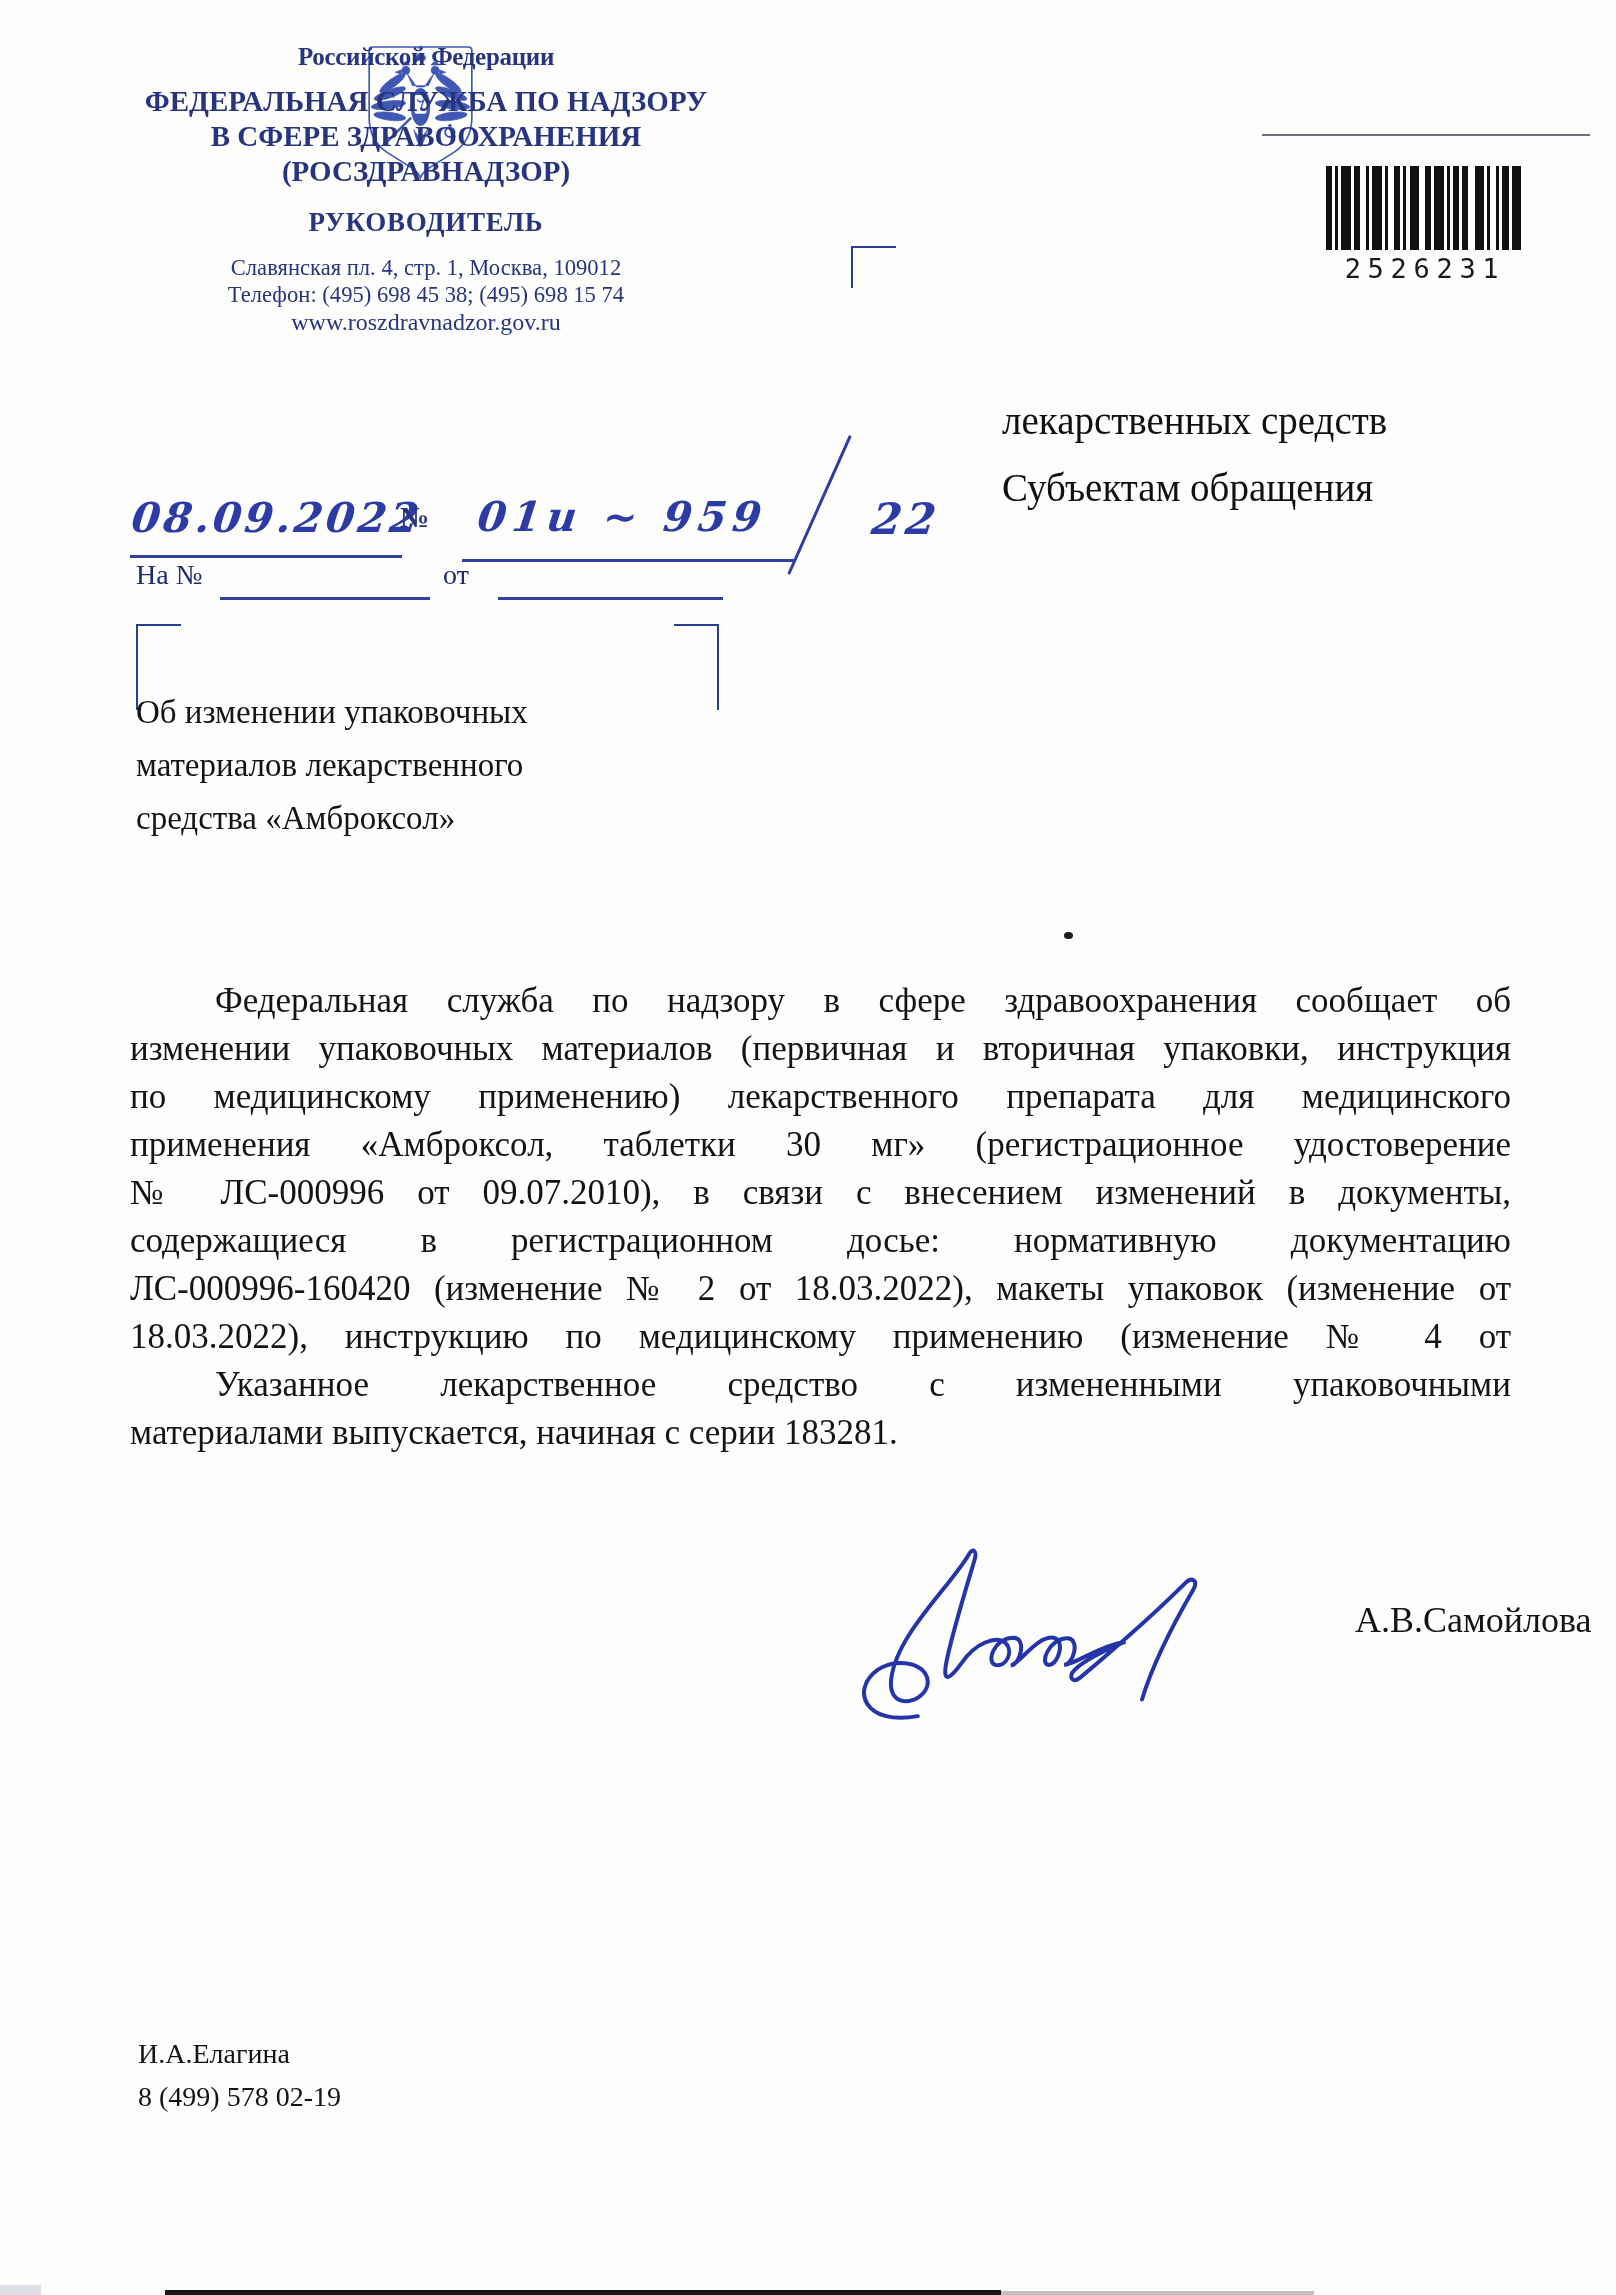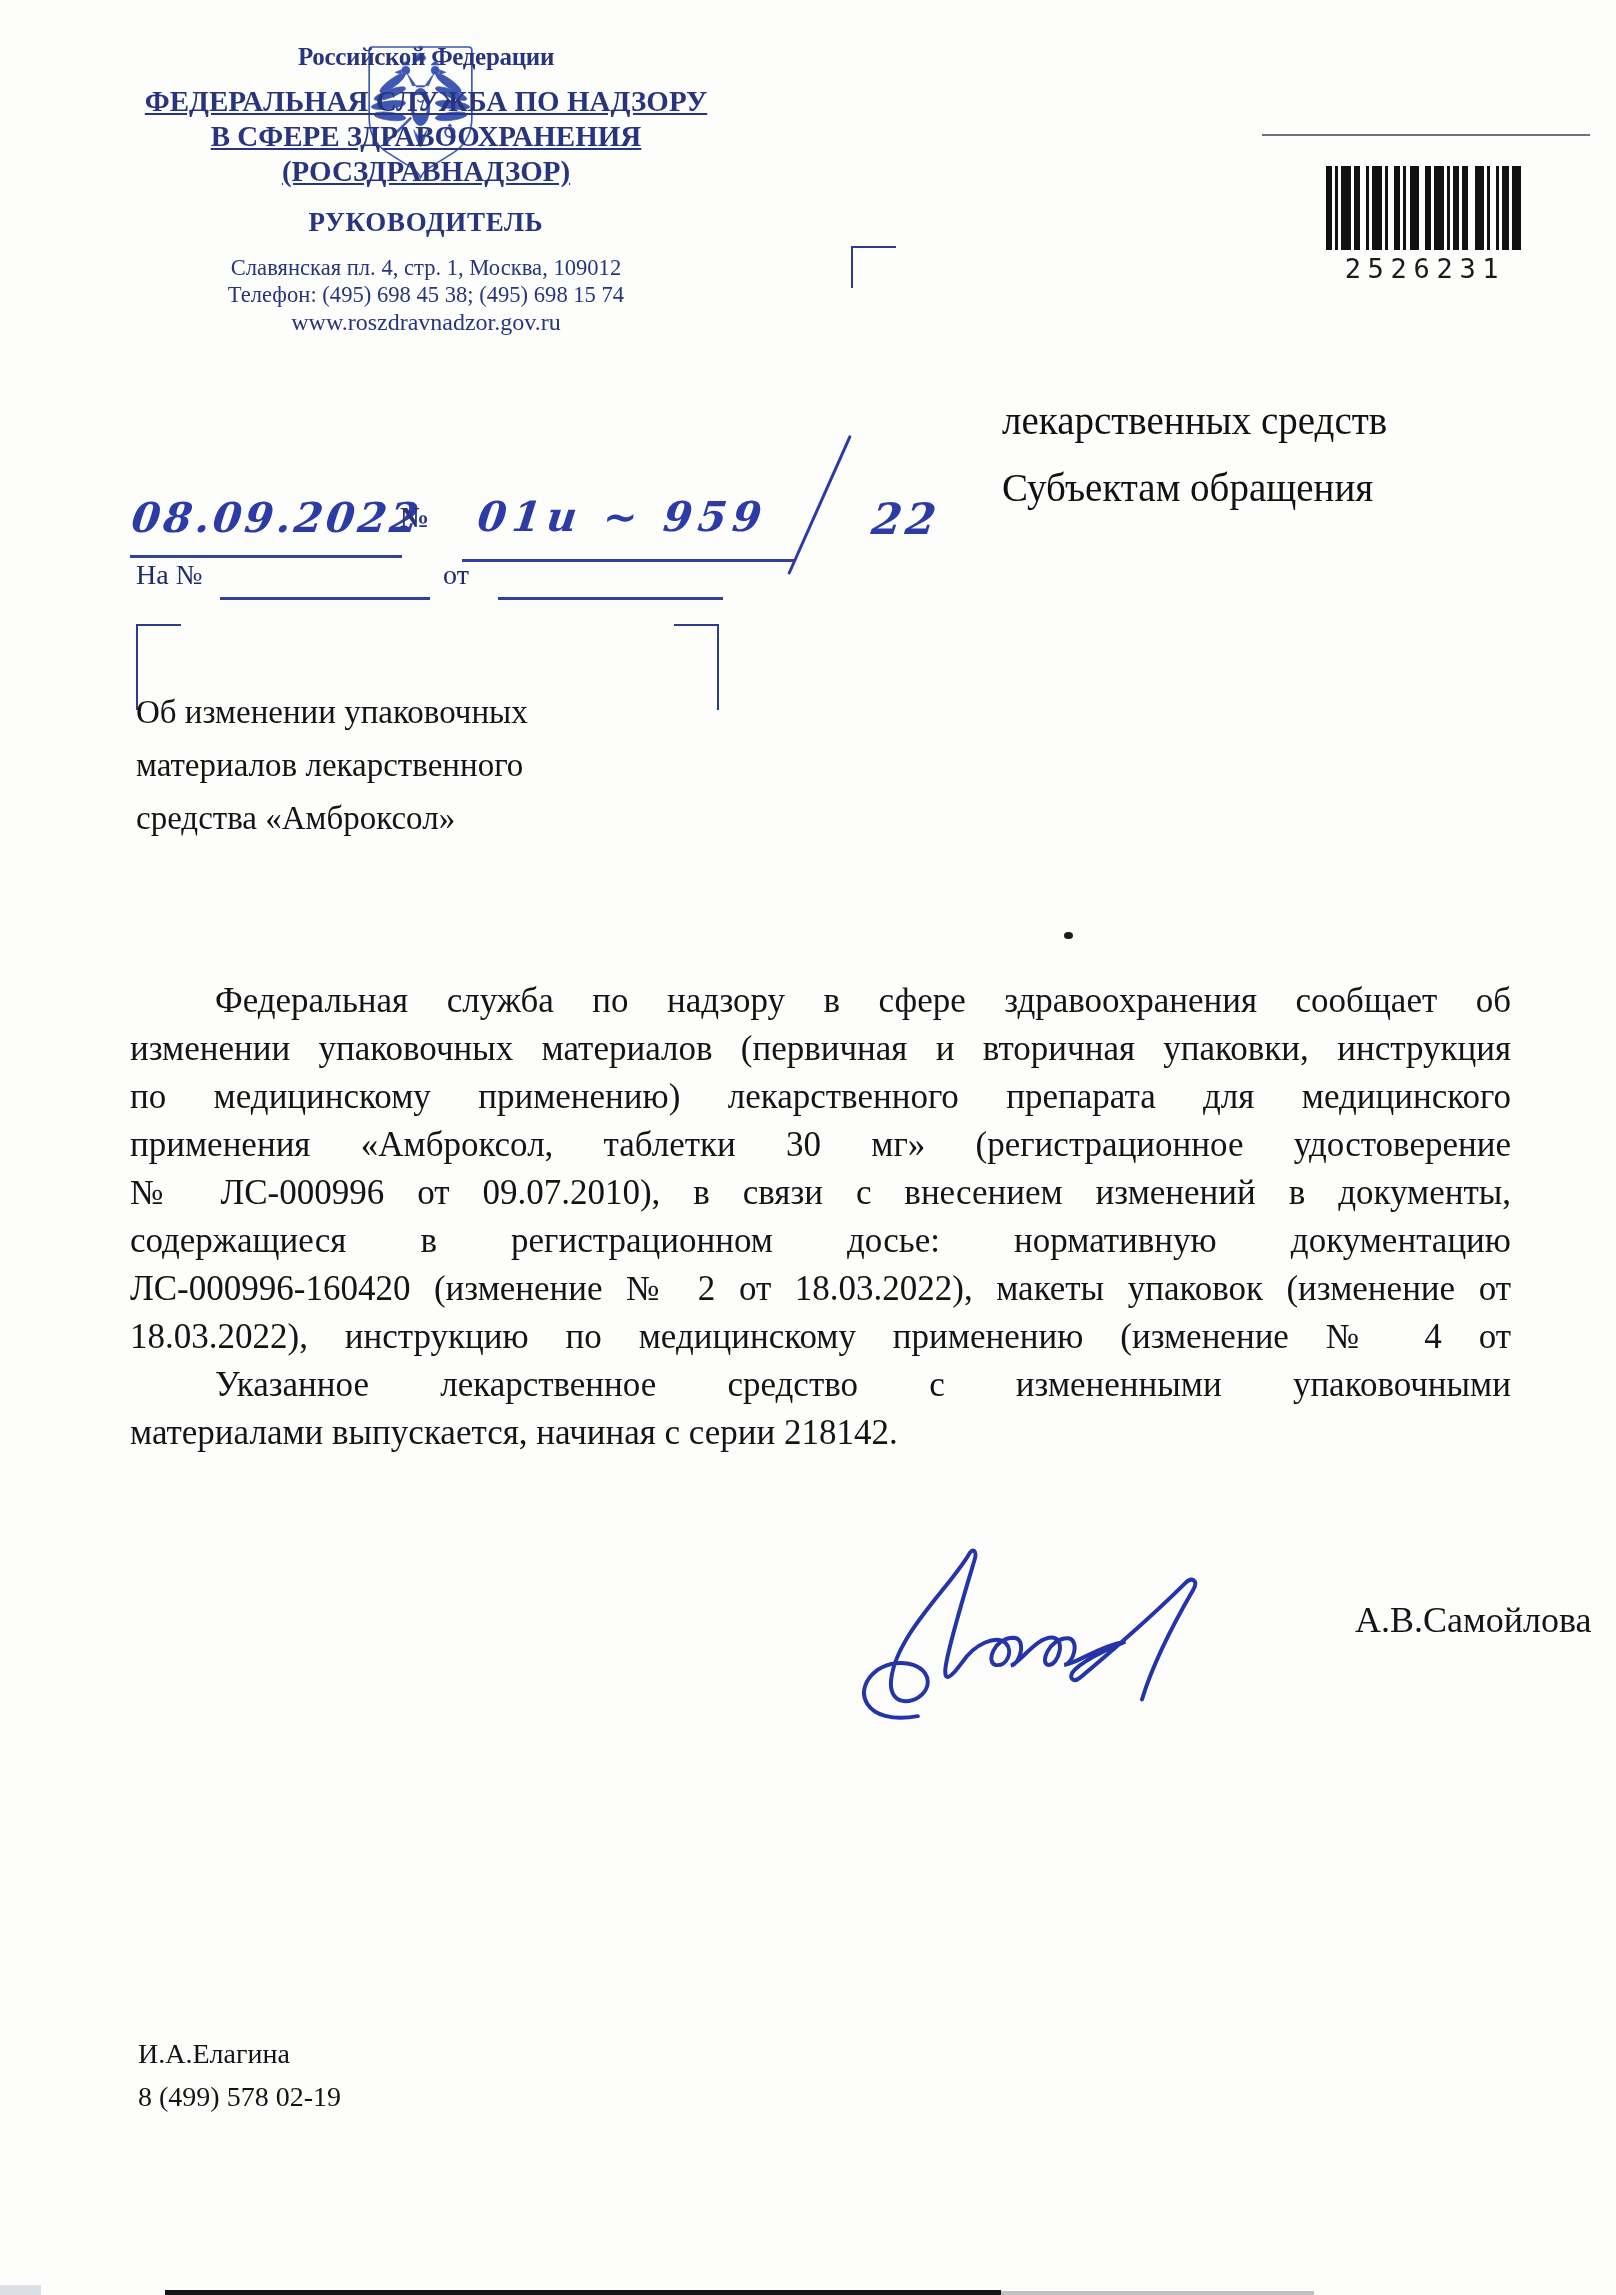--- a/index.html
+++ b/index.html
@@ -3,21 +3,21 @@
 <meta charset="utf-8">
 <style>
   html,body{margin:0;padding:0;background:#e8e8e8;}
   #page{position:relative;width:1616px;height:2295px;background:#fdfdfc;overflow:hidden;
         font-family:"Liberation Serif", serif;color:#161616;}
   .abs{position:absolute;}
 
   
   #letterhead{left:100px;top:41px;width:652px;text-align:center;color:#28357e;}
   .ministry{font-size:25px;font-weight:bold;line-height:31px;letter-spacing:-0.3px;}
-  .service{font-size:29px;font-weight:bold;line-height:35px;margin-top:12px;text-decoration:underline;}
+  .service{font-size:29px;font-weight:bold;line-height:35px;margin-top:12px;}
   .position{font-size:27px;font-weight:bold;line-height:33px;margin-top:17.3px;letter-spacing:0.7px;}
   .addr{font-size:22.6px;line-height:27px;}
   .addr-block{margin-top:14.6px;}
   .www{font-size:24px;line-height:28px;}
 
   
   #emblem{left:367px;top:43px;width:107px;height:140px;}
 
   
   .hand{font-style:italic;color:#2c3ba6;transform:skewX(-7deg);font-weight:600;
@@ -209,21 +209,21 @@
   <div class="abs" id="body-text">
     <div class="bline indent">Федеральная служба по надзору в сфере здравоохранения сообщает  об</div>
     <div class="bline">изменении упаковочных материалов (первичная и вторичная упаковки, инструкция</div>
     <div class="bline">по медицинскому применению) лекарственного препарата для медицинского</div>
     <div class="bline">применения «Амброксол, таблетки 30 мг» (регистрационное удостоверение</div>
     <div class="bline">№ ЛС-000996 от 09.07.2010), в связи с внесением изменений в документы,</div>
     <div class="bline">содержащиеся в регистрационном досье: нормативную документацию</div>
     <div class="bline">ЛС-000996-160420 (изменение № 2 от 18.03.2022), макеты упаковок (изменение от</div>
     <div class="bline">18.03.2022), инструкцию по медицинскому применению (изменение № 4 от</div>
     <div class="bline indent">Указанное лекарственное средство с измененными упаковочными</div>
-    <div class="bline end">материалами  выпускается, начиная с серии 218142.</div>
+    <div class="bline end">материалами  выпускается, начиная с серии 183281.</div>
   </div>
 
   <div class="abs" id="signature">
     <svg viewBox="0 0 690 300" width="459" height="200">
       <path d="M120,272
                C40,287 18,232 60,202
                C95,180 142,197 134,227
                C126,254 74,264 80,216
                C88,150 166,80 196,30
                C202,18 210,22 205,38

